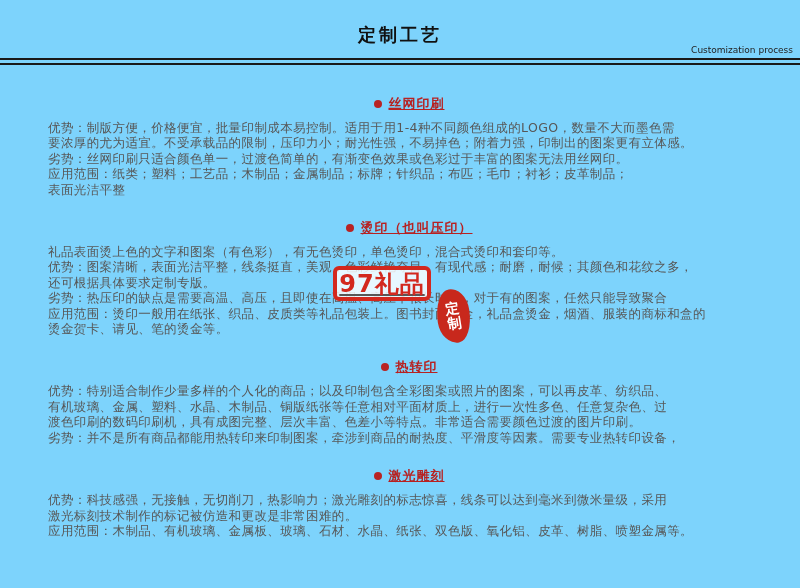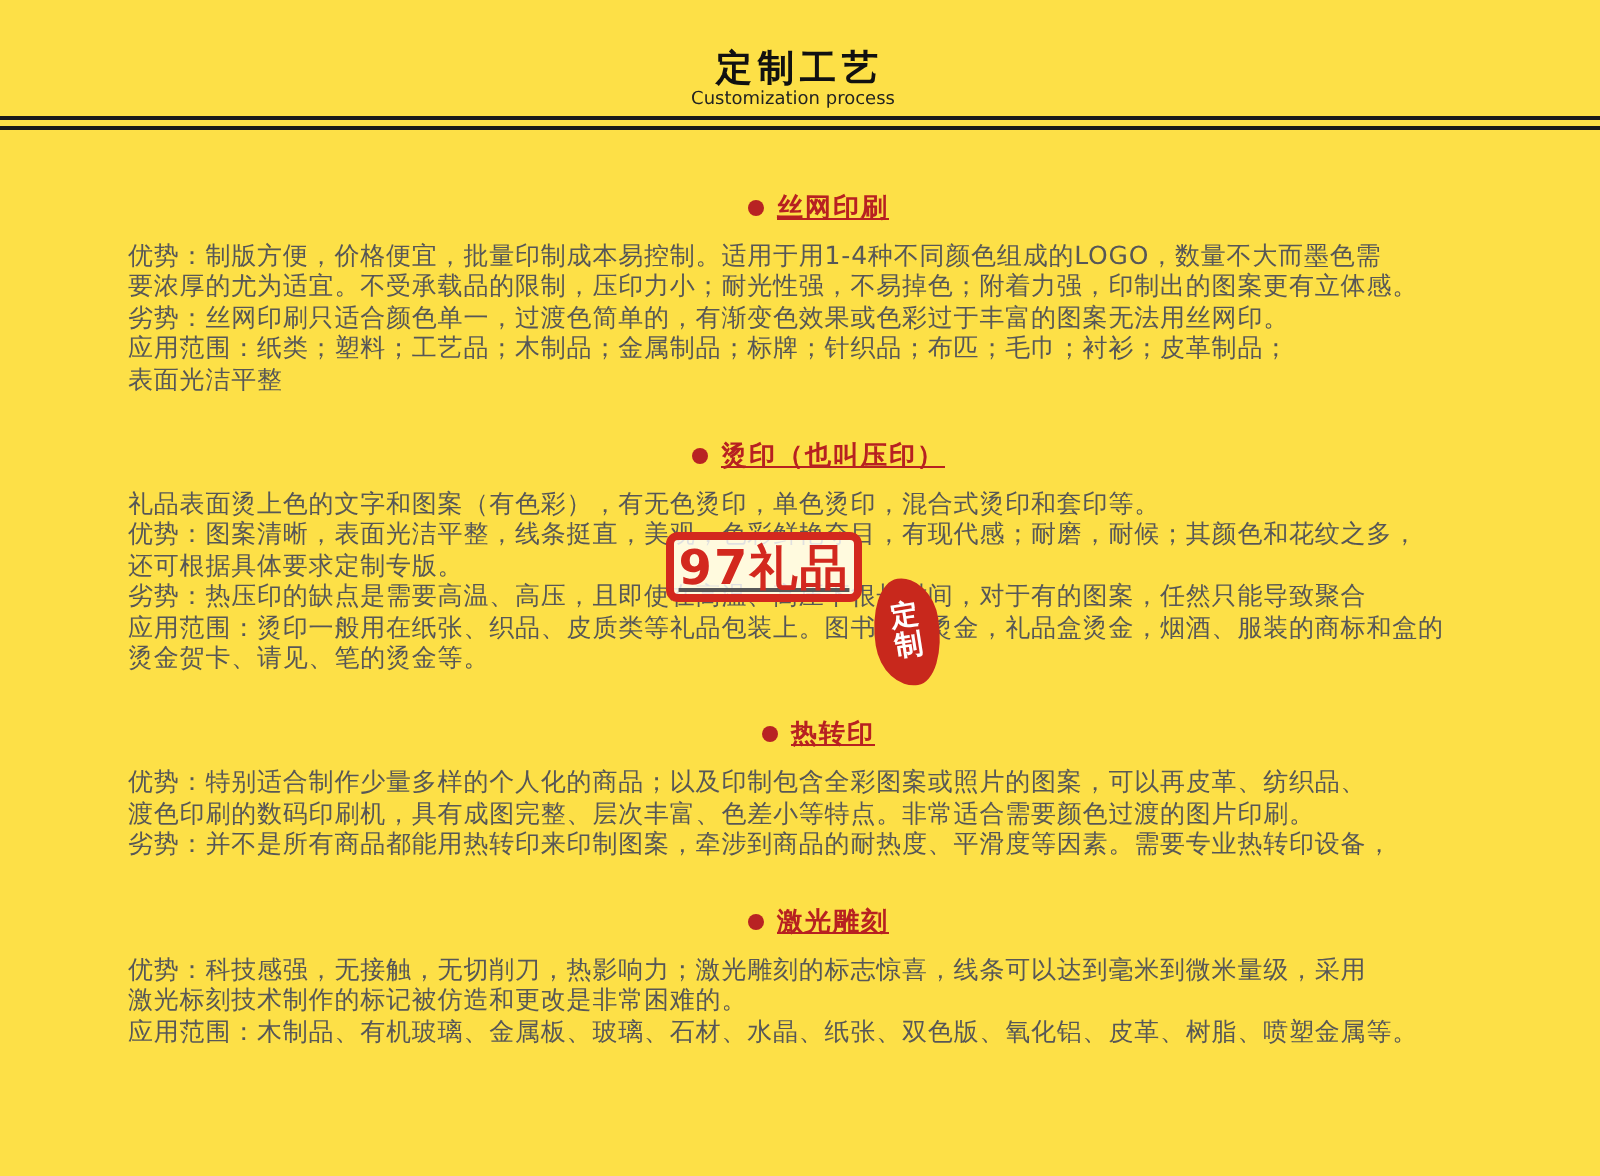--- a/index.html
+++ b/index.html
@@ -1,33 +1,33 @@
 <!DOCTYPE html>
 <html><head>
 <meta charset="utf-8">
 <style>
   * { margin:0; padding:0; box-sizing:border-box; }
   html,body { width:800px; height:588px; background:#fff; }
   body { font-family:"DejaVu Sans","Liberation Sans",sans-serif; color:#575757; overflow:hidden; }
-  .page { position:relative; width:800px; height:588px; background:#fde047; }
+  .page { position:relative; width:800px; height:588px; background:#7dd3fc; }
 
   
   .header { padding-top:24px; }
   .page-title { text-align:center; font-size:18px; line-height:21px; font-weight:bold; color:#111; letter-spacing:3px; }
-  .page-subtitle { text-align:center; font-size:9px; line-height:11px; color:#222; padding-right:7px; }
+  .page-subtitle { text-align:right; font-size:9px; line-height:11px; color:#222; padding-right:7px; }
   .double-rule { margin-top:2px; height:7px; border-top:2px solid #191919; border-bottom:2px solid #191919; }
 
   
   .content { padding:30px 8px 0 26px; }
   .section { margin-bottom:22px; }
   .sec-title-row { display:flex; align-items:center; margin-bottom:7px;justify-content:center; }
   .bullet { width:8px; height:8px; border-radius:50%; background:#b82323; margin-right:7px; flex:0 0 auto; }
   .sec-title { font-size:13px; font-weight:bold; color:#b72121; text-decoration:underline; letter-spacing:1px; }
   .sec-body { padding-left:22px; font-size:12.5px; line-height:15.4px; letter-spacing:0.4px; color:#575757; }
-  .line { white-space:nowrap;margin-left:16px; }
+  .line { white-space:nowrap; }
   .u { }
 
   
   .wm-box { position:absolute; left:333px; top:266px; width:98px; height:35px;
             border:4px solid #d3281e; border-radius:6px; background:rgba(255,255,255,0.82);
             display:flex; align-items:center; justify-content:center; z-index:5;text-decoration:underline; }
   .wm-box span { color:#d3281e; font-size:24px; font-weight:bold; letter-spacing:1px; line-height:1; }
   .wm-seal { position:absolute; left:437px; top:289px; width:33px; height:54px; z-index:5;
              background:#c8281c; border-radius:48% 52% 46% 54% / 58% 42% 58% 42%;
              transform:rotate(-9deg);
@@ -76,20 +76,21 @@
       </div>
     </div>
 
     <div class="section">
       <div class="sec-title-row">
         <span class="bullet"></span>
         <span class="sec-title">热转印</span>
       </div>
       <div class="sec-body">
         <div class="line">优势：特别适合制作少量多样的个人化的商品；以及印制包含全彩图案或照片的图案，可以再皮革、纺织品、</div>
+        <div class="line">有机玻璃、金属、塑料、水晶、木制品、铜版纸张等任意相对平面材质上，进行一次性多色、任意复杂色、过</div>
         <div class="line">渡色印刷的数码印刷机，具有成图完整、层次丰富、色差小等特点。非常适合需要颜色过渡的图片印刷。</div>
         <div class="line">劣势：并不是所有商品都能用热转印来印制图案，牵涉到商品的耐热度、平滑度等因素。需要专业热转印设备，</div>
       </div>
     </div>
 
     <div class="section">
       <div class="sec-title-row">
         <span class="bullet"></span>
         <span class="sec-title">激光雕刻</span>
       </div>

